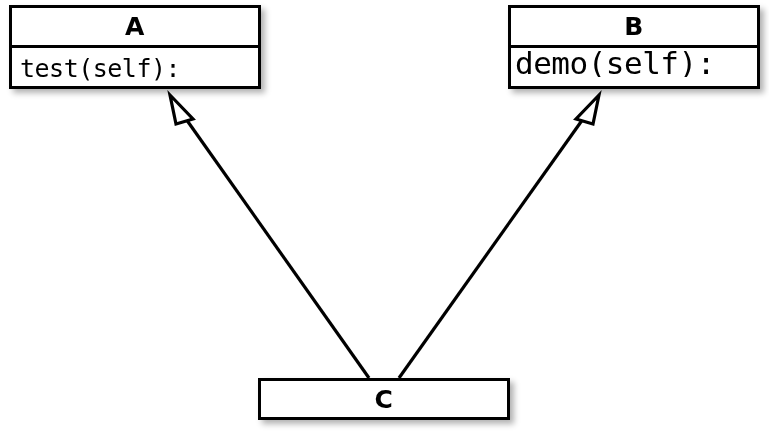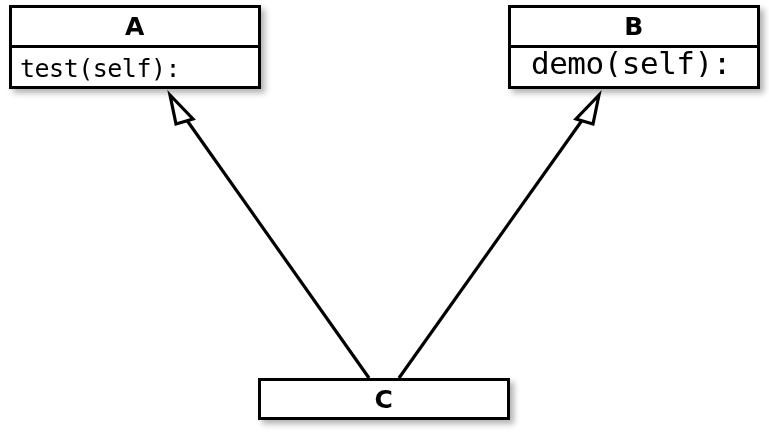--- a/index.html
+++ b/index.html
@@ -84,21 +84,21 @@
     width: 252px;
     height: 84px;
   }
   #class-b .class-name {
     height: 37px;
     font-size: 25px;
   }
   #class-b .class-members {
     height: 29px;
     font-size: 31px;
-    padding-left: 20px;
+    padding-left: 4px;
     letter-spacing: -0.5px;
     text-align: center;
   }
 
   
   #class-c {
     left: 258px;
     top: 378px;
     width: 252px;
     height: 42px;

